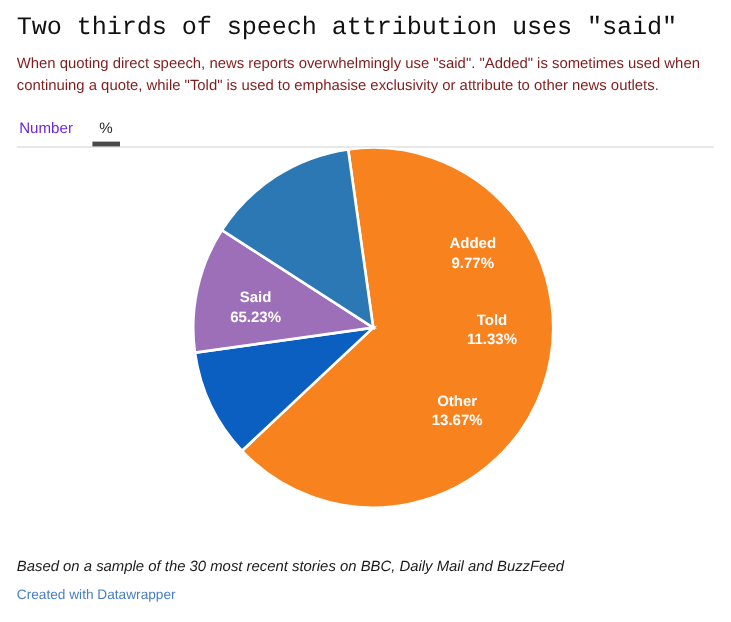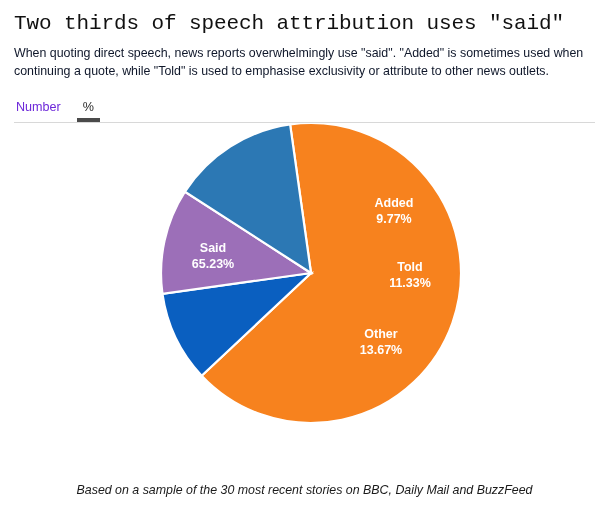--- a/index.html
+++ b/index.html
@@ -35,21 +35,21 @@
     line-height: 25px;
     letter-spacing: -0.1px;
     color: #111111;
     margin: 0 0 9px 0;
   }
   .chart-subtitle {
     font-family: "Liberation Sans", sans-serif;
     font-size: 12.4px;
     font-weight: 400;
     line-height: 17.5px;
-    color: #0f172a;
+    color: #7f1d1d;
     margin: 0;
     max-width: 570px;
   }
 
   
   .tabs-wrap {
     position: relative;
     margin: 16px 0 0 0;
     padding: 0 14px;
   }
@@ -123,21 +123,20 @@
     padding: 0 14px 14px 14px;
     box-sizing: border-box;
   }
   .footer-note {
     font-family: "Liberation Sans", sans-serif;
     font-size: 12.4px;
     font-style: italic;
     color: #1a1a1a;
     line-height: 16px;
     margin: 0 0 6px 0;
-    text-align: center;
   }
   .footer-credit {
     font-family: "Liberation Sans", sans-serif;
     font-size: 11.4px;
     color: #4a7fc1;
     line-height: 14px;
     text-decoration: none;
     cursor: pointer;
   }
 </style>
@@ -179,15 +178,16 @@
         <text id="lbl-told-name" class="slice-label slice-label-name" x="410" y="148">Told</text>
         <text id="lbl-told-val" class="slice-label slice-label-value" x="410" y="164">11.33%</text>
         <text id="lbl-other-name" class="slice-label slice-label-name" x="381" y="215">Other</text>
         <text id="lbl-other-val" class="slice-label slice-label-value" x="381" y="231">13.67%</text>
       </g>
     </svg>
   </div>
 
   <div class="footer">
     <p class="footer-note">Based on a sample of the 30 most recent stories on BBC, Daily Mail and BuzzFeed</p>
+    <a class="footer-credit">Created with Datawrapper</a>
   </div>
 
 </div>
 
 </body></html>

